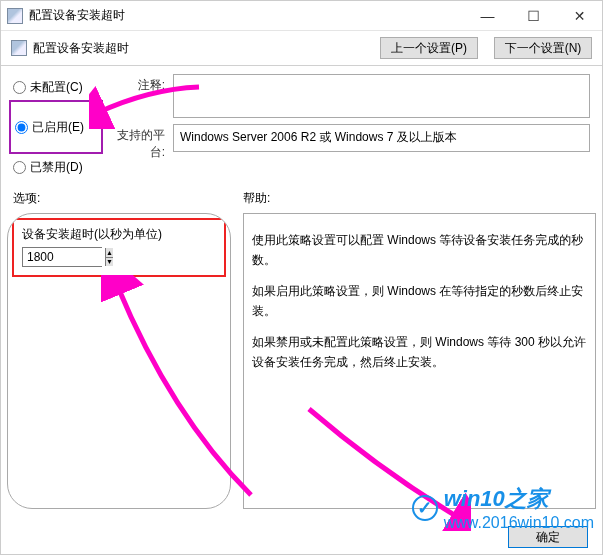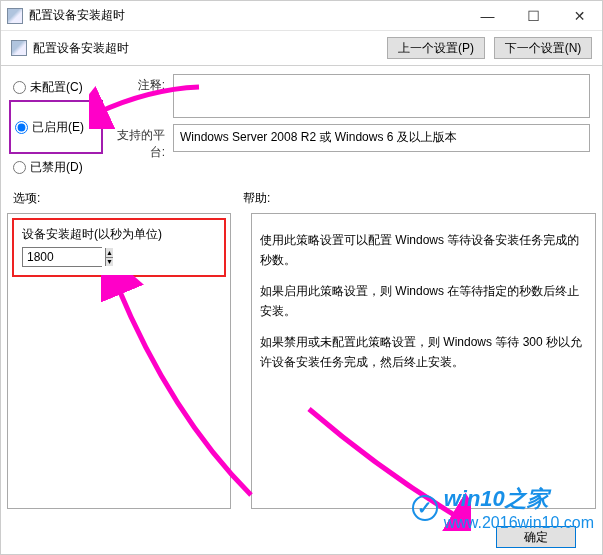--- a/index.html
+++ b/index.html
@@ -52,21 +52,21 @@
     border:1px solid #7a8ba0;
     margin-right:6px;
   }
   .headerrow .hdr-text { flex:1; }
   .nav-btn {
     min-width: 98px;
     height: 22px;
     border:1px solid #adadad;
     background:#e1e1e1;
     display:flex; align-items:center; justify-content:center;
-    margin-left:9px;
+    margin-left:16px;
     padding:0 8px;
   }
   
   .config-area {
     display:flex;
     padding: 8px 12px 4px 12px;
   }
   .radios { width: 90px; }
   .radio-row {
     display:flex; align-items:center;
@@ -108,21 +108,21 @@
     display:flex;
     padding: 4px 6px 0 6px;
     height: 300px;
   }
   .pane-left, .pane-right {
     border:1px solid #a9a9a9;
     background:#fff;
     padding:8px;
     overflow:hidden;
   }
-  .pane-left { width:224px; margin-right:20px; }
+  .pane-left { width:224px; margin-right:12px;border-radius:25px; }
   .pane-right { flex:1; line-height:1.7; }
   .timeout-block {
     border:2px solid #e22;
     padding:6px 8px 8px 8px;
     margin:-4px;
   }
   .timeout-label { margin-bottom:4px; }
   .spinner {
     display:flex;
     width:80px;
@@ -144,21 +144,21 @@
     flex:1;
     display:flex; align-items:center; justify-content:center;
     font-size:7px;
     background:#e1e1e1;
     line-height:1;
   }
   .spinner .sp:first-child { border-bottom:1px solid #7a7a7a; }
   
   .footer {
     position:absolute;
-    bottom:6px; left:0; right:16px;
+    bottom:6px; left:0; right:4px;
     display:flex;
     justify-content:flex-end;
     padding:0 10px;
     gap:4px;
   }
   .footer .btn {
     min-width:80px;
     height:22px;
     border:1px solid #adadad;
     background:#e1e1e1;
@@ -228,21 +228,21 @@
       <span>已禁用(D)</span>
     </label>
   </div>
   <div class="right-col">
     <div class="field-row">
       <div class="field-label">注释:</div>
       <textarea class="comment-box" style=""></textarea>
     </div>
     <div class="field-row">
       <div class="field-label">支持的平台:</div>
-      <div class="platform-box">Windows Server 2008 R2 或 Windows 6 及以上版本</div>
+      <div class="platform-box">Windows Server 2006 R2 或 Windows 7 及以上版本</div>
     </div>
   </div>
 </div>
 
 <div class="section-labels">
   <div class="lbl-left">选项:</div>
   <div class="lbl-right">帮助:</div>
 </div>
 
 <div class="panes">

